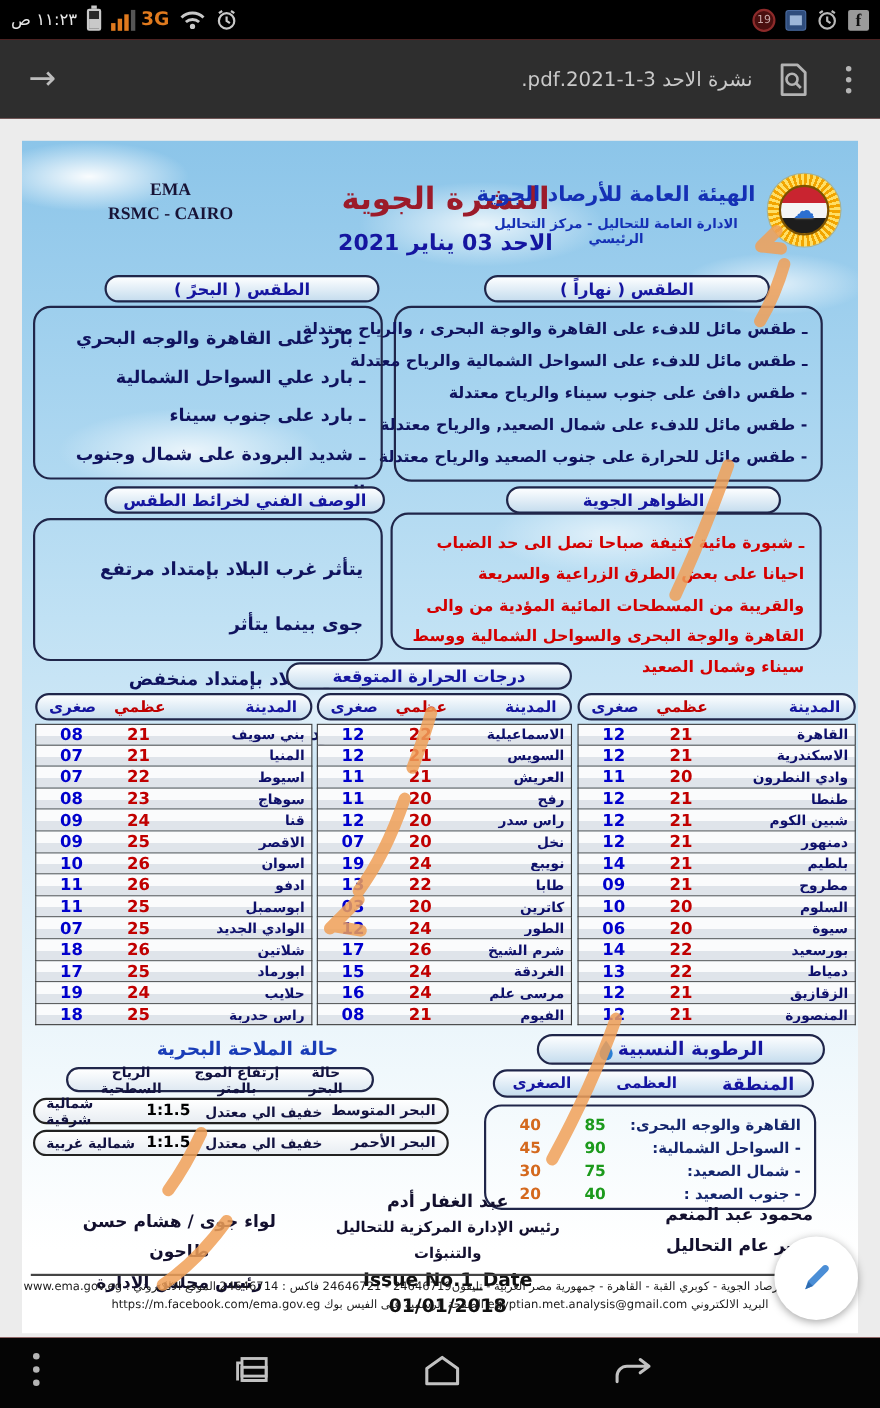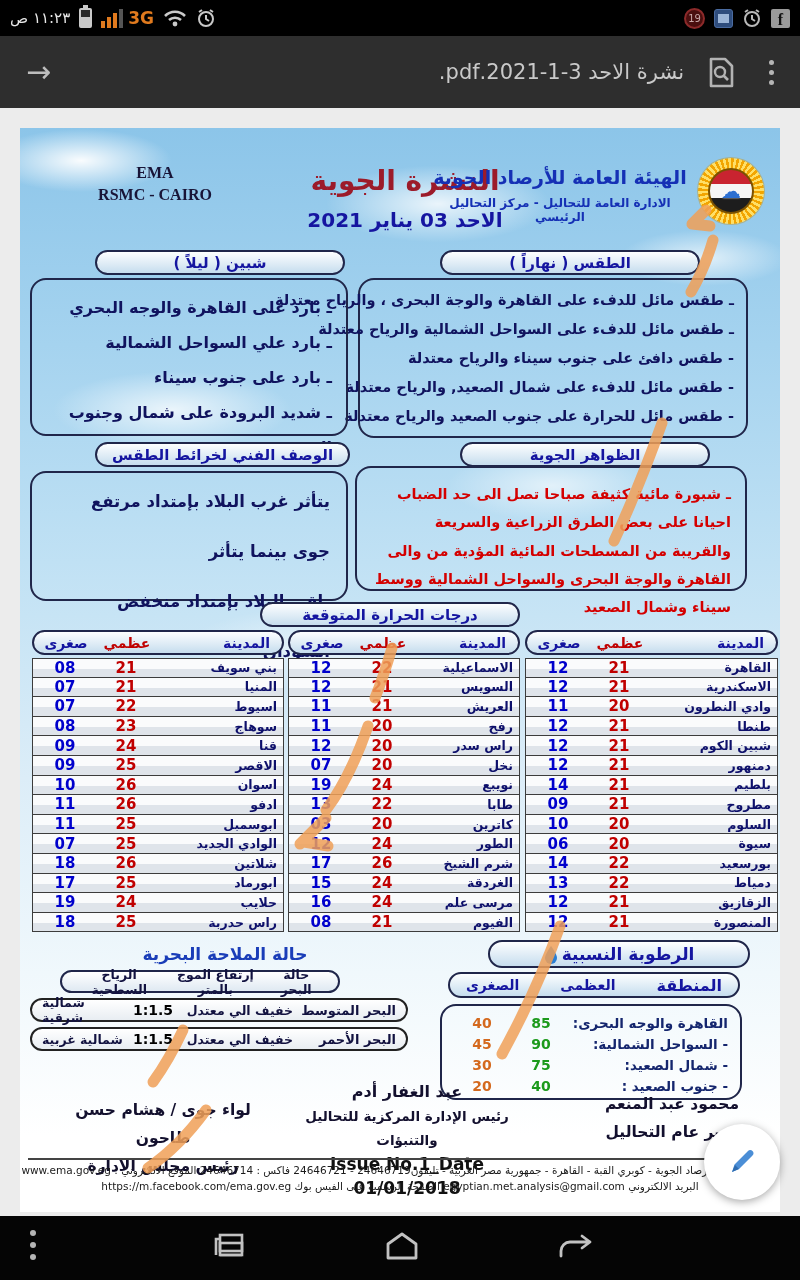--- a/index.html
+++ b/index.html
@@ -24,21 +24,21 @@
   .appicon { width:19px; height:19px; border-radius:3px; background:#2f4d7d; border:1px solid #4a6ba0;
     display:flex; align-items:center; justify-content:center; }
   .appicon i { width:11px; height:9px; background:#9db6d8; display:block; }
   .fbicon { width:19px; height:19px; background:#9a9a9a; border-radius:2px; color:#111; font-weight:bold;
     font-size:16px; display:flex; align-items:flex-end; justify-content:center; line-height:17px; font-family:"Liberation Serif",serif; }
 
   
   .app-bar { position:absolute; top:36px; left:0; width:800px; height:72px; background:#2e2e2e;
     display:flex; align-items:center; padding:0 26px; }
   .back-arrow { color:#bdbdbd; font-size:30px; line-height:1; }
-  .ab-title { color:#c9c9c9; font-size:21px; margin-right:24px; margin-left:42px; direction:rtl;
+  .ab-title { color:#c9c9c9; font-size:18px; margin-right:24px; margin-left:42px; direction:rtl;
     flex:1; text-align:right; white-space:nowrap; overflow:hidden; }
   .ab-icons { display:flex; align-items:center; gap:34px; }
   .dots3 { display:flex; flex-direction:column; gap:5px; }
   .dots3 i { width:5px; height:5px; border-radius:50%; background:#b5b5b5; display:block; }
 
   
   .content { position:absolute; top:108px; left:0; width:800px; height:1108px; background:#ececec; }
   .page { position:absolute; top:20px; left:20px; width:760px; height:1084px; background:
     radial-gradient(ellipse 130px 45px at 8% 3%, rgba(255,255,255,.95), rgba(255,255,255,0) 70%),
     radial-gradient(ellipse 160px 55px at 55% 7%, rgba(255,255,255,.8), rgba(255,255,255,0) 70%),
@@ -74,21 +74,21 @@
 
   .day-pill { left:420px; top:122px; width:260px; height:25px; }
   .night-pill { left:75px; top:122px; width:250px; height:25px; }
   .day-box { left:338px; top:150px; width:390px; height:160px; padding:6px 12px; }
   .night-box { left:10px; top:150px; width:318px; height:158px; padding:10px 14px; }
   .day-box .wline { color:#10135e; font-weight:bold; font-size:14.5px; line-height:29px; white-space:nowrap; }
   .night-box .wline { color:#10135e; font-weight:bold; font-size:16px; line-height:35px; }
 
   .syn-pill { left:75px; top:314px; width:255px; height:25px; }
   .phen-pill { left:440px; top:314px; width:250px; height:25px; }
-  .syn-box { left:10px; top:343px; width:318px; height:130px; padding:4px 16px; }
+  .syn-box { left:10px; top:343px; width:318px; height:130px; padding:20px 16px; }
   .syn-box .wline { color:#10135e; font-weight:bold; font-size:16.5px; line-height:50px; }
   .phen-box { left:335px; top:338px; width:392px; height:125px; padding:12px 14px;
     color:var(--alert-red); font-weight:bold; font-size:14.5px; line-height:1.95; text-align:right; }
 
   .temps-pill { left:240px; top:474px; width:260px; height:25px; }
 
   .ttable { position:absolute; top:502px; }
   .t-east { left:505px; width:253px; }
   .t-sinai { left:268px; width:232px; }
   .t-upper { left:12px; width:252px; }
@@ -225,21 +225,21 @@
         <div class="o1">الهيئة العامة للأرصاد الجوية</div>
         <div class="o2">الادارة العامة للتحاليل - مركز التحاليل الرئيسي</div>
       </div>
       <div class="logo">
         <div class="logo-inner">
             <span class="logo-cloud">☁</span>
           </div>
       </div>
 
       <div class="pill day-pill">الطقس ( نهاراً )</div>
-      <div class="pill night-pill">شبين ( ليلاً )</div>
+      <div class="pill night-pill">الطقس ( البحرً )</div>
       <div class="wbox day-box">
           <div class="wline">ـ طقس مائل للدفء على القاهرة والوجة البحرى ، والرياح معتدلة</div>
           <div class="wline">ـ طقس مائل للدفء على السواحل الشمالية والرياح معتدلة</div>
           <div class="wline">- طقس دافئ على جنوب سيناء والرياح معتدلة</div>
           <div class="wline">- طقس مائل للدفء على شمال الصعيد, والرياح معتدلة</div>
           <div class="wline">- طقس مائل للحرارة على جنوب الصعيد والرياح معتدلة</div>
         </div>
       <div class="wbox night-box">
           <div class="wline">ـ بارد على القاهرة والوجه البحري</div>
           <div class="wline">ـ بارد علي السواحل الشمالية</div>

